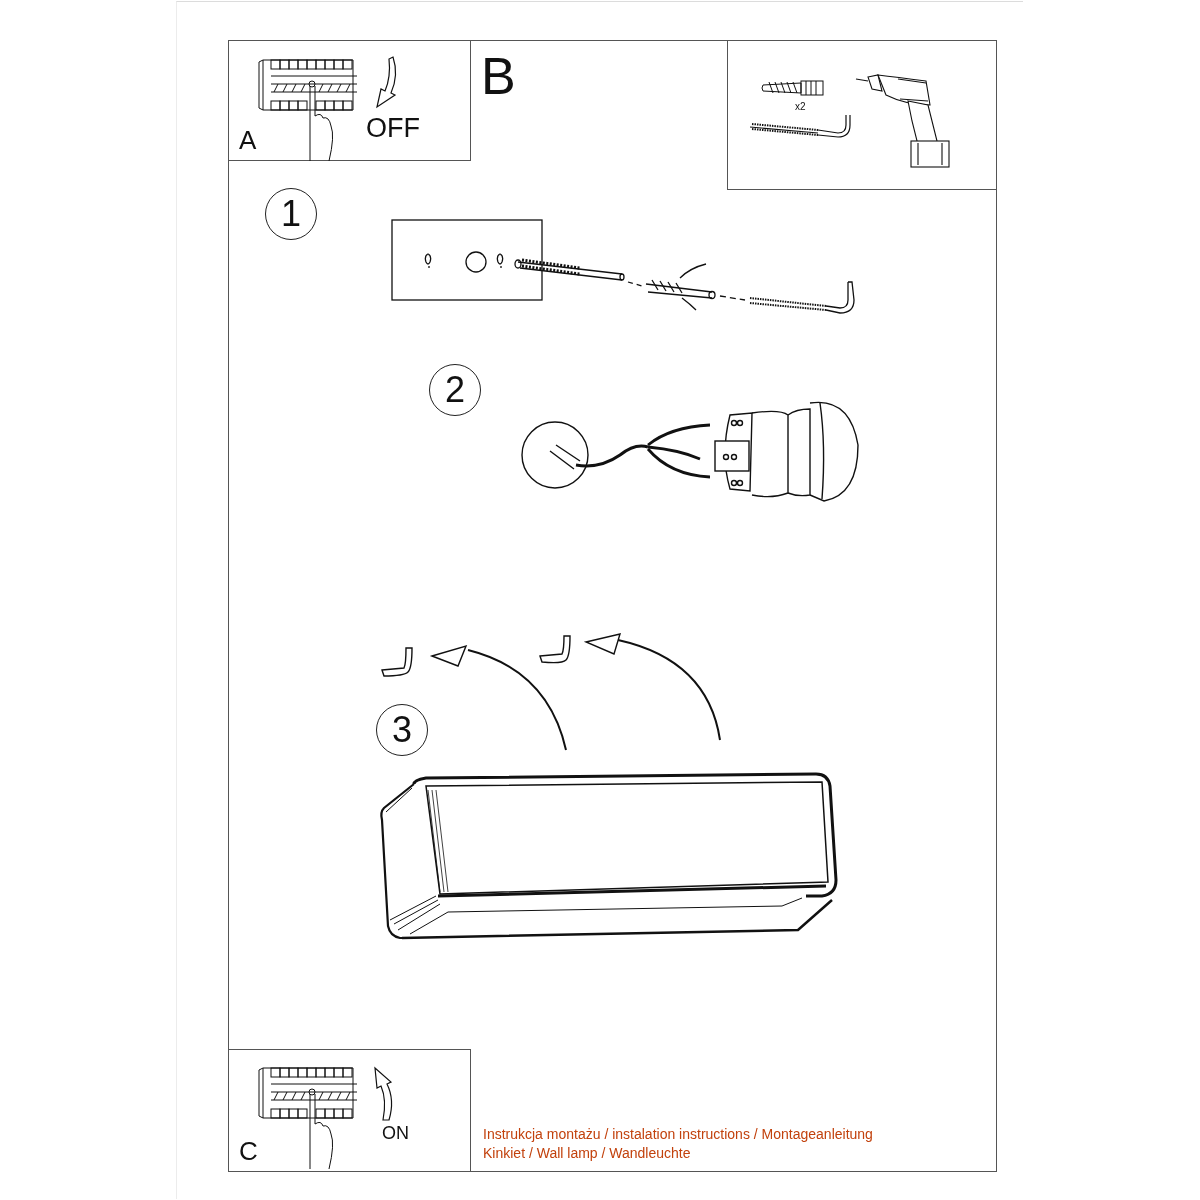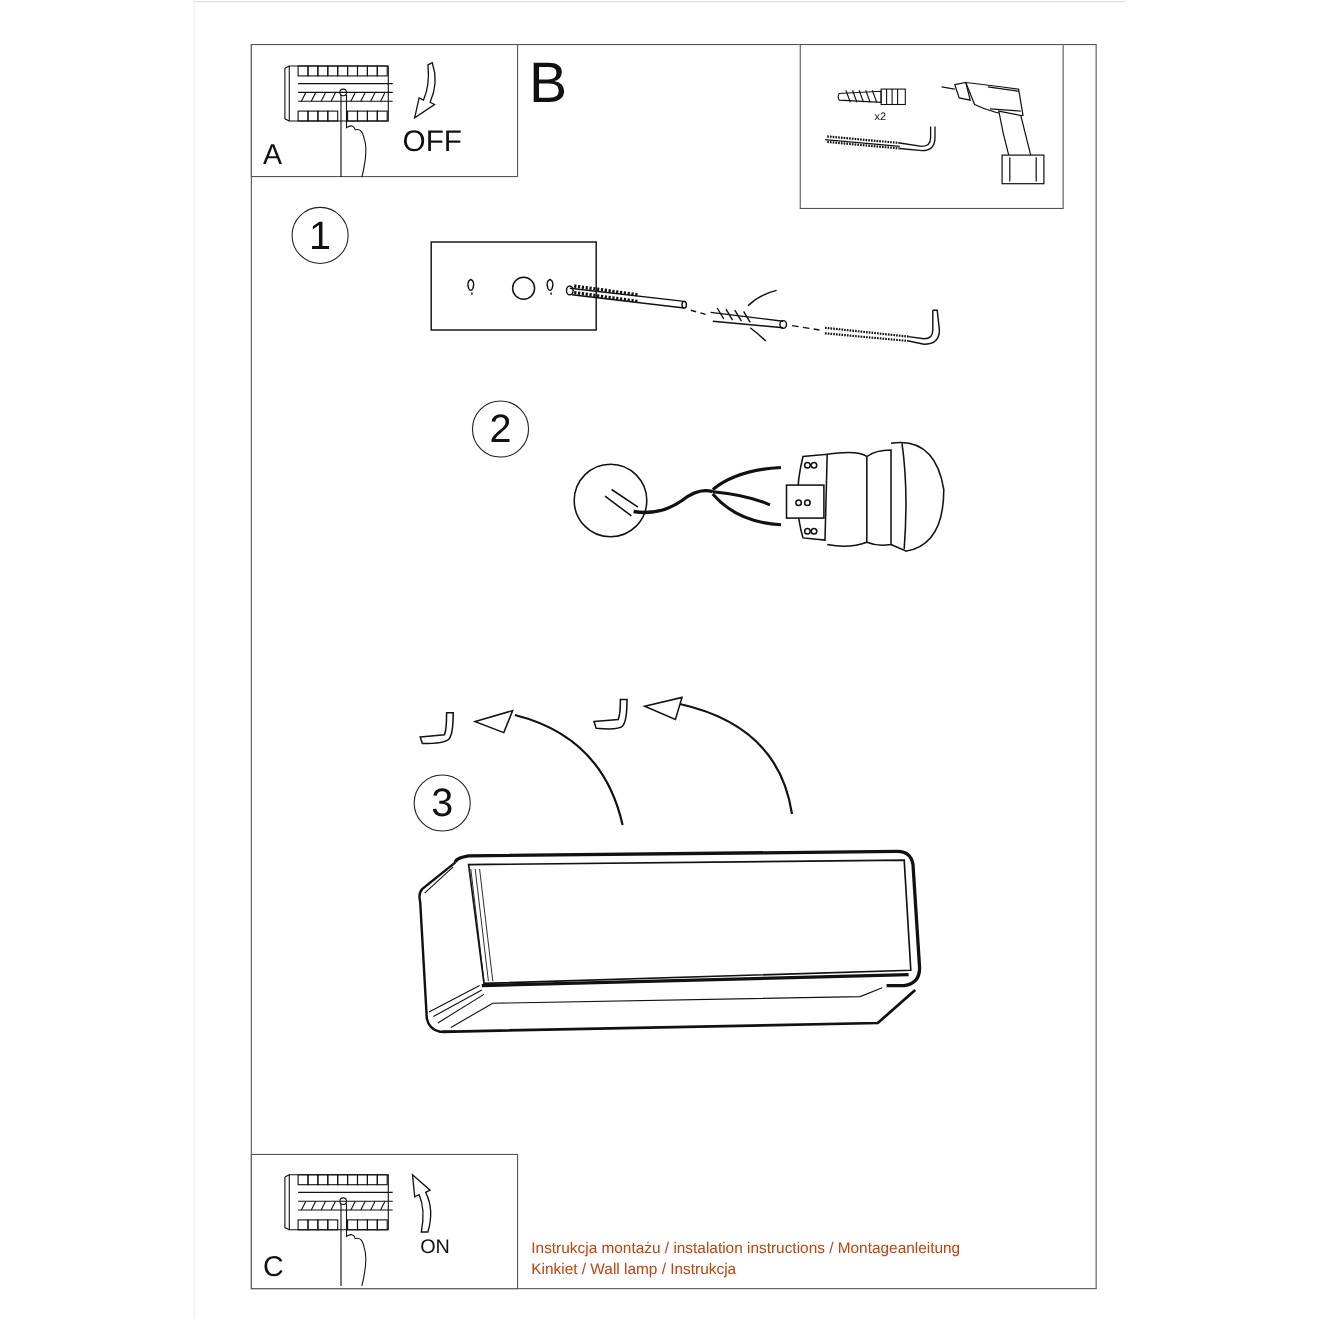--- a/index.html
+++ b/index.html
@@ -58,21 +58,21 @@
   </svg>
   <svg style="left:140px;top:14px;" width="40" height="55" viewBox="0 0 40 55">
     <path d="M24,2 Q30,20 22,38 L26,40 L8,52 L12,34 L16,36 Q22,22 20,4 Z" fill="#fff" stroke="#111" stroke-width="1.2"></path>
   </svg>
   <span class="lbl" style="left:10px;top:86px;font-size:26px;">A</span>
   <span class="lbl" style="left:137px;top:74px;font-size:27px;">OFF</span>
 </div>
 
 <span class="big" style="left:481px;top:50px;font-size:52px;">B</span>
 
-<div class="box" style="left:727px;top:40px;width:240px;height:150px;">
+<div class="box" style="left:727px;top:40px;width:270px;height:150px;">
   <svg style="left:33px;top:36px;" width="65" height="22" viewBox="0 0 65 22">
     <g fill="none" stroke="#111" stroke-width="1">
       <path d="M2,8 Q0,11 2,14 L40,16 L40,6 Z"></path>
       <path d="M8,5 L12,16 M14,5 L18,16 M20,5 L24,16 M26,5 L30,16 M32,5 L36,16"></path>
       <rect x="40" y="4" width="22" height="14"></rect>
       <path d="M45,4 L45,18 M50,4 L50,18 M55,4 L55,18"></path>
     </g>
   </svg>
   <span class="x2" style="left:67px;top:60px;">x2</span>
   <svg style="left:20px;top:72px;" width="105" height="30" viewBox="0 0 105 30">
@@ -202,13 +202,13 @@
     </g>
   </svg>
   <svg style="left:140px;top:14px;" width="40" height="60" viewBox="0 0 40 60">
     <path d="M20,56 Q26,36 18,20 L22,18 L6,4 L8,24 L12,22 Q18,36 14,56 Z" fill="#fff" stroke="#111" stroke-width="1.2"></path>
   </svg>
   <span class="lbl" style="left:10px;top:88px;font-size:26px;">C</span>
   <span class="lbl" style="left:153px;top:74px;font-size:18px;">ON</span>
 </div>
 
 <span class="caption" style="top:1126px;">Instrukcja montażu / instalation instructions / Montageanleitung</span>
-<span class="caption" style="top:1145px;">Kinkiet / Wall lamp / Instrukcja</span>
+<span class="caption" style="top:1145px;">Kinkiet / Wall lamp / Wandleuchte</span>
 
 </body></html>

